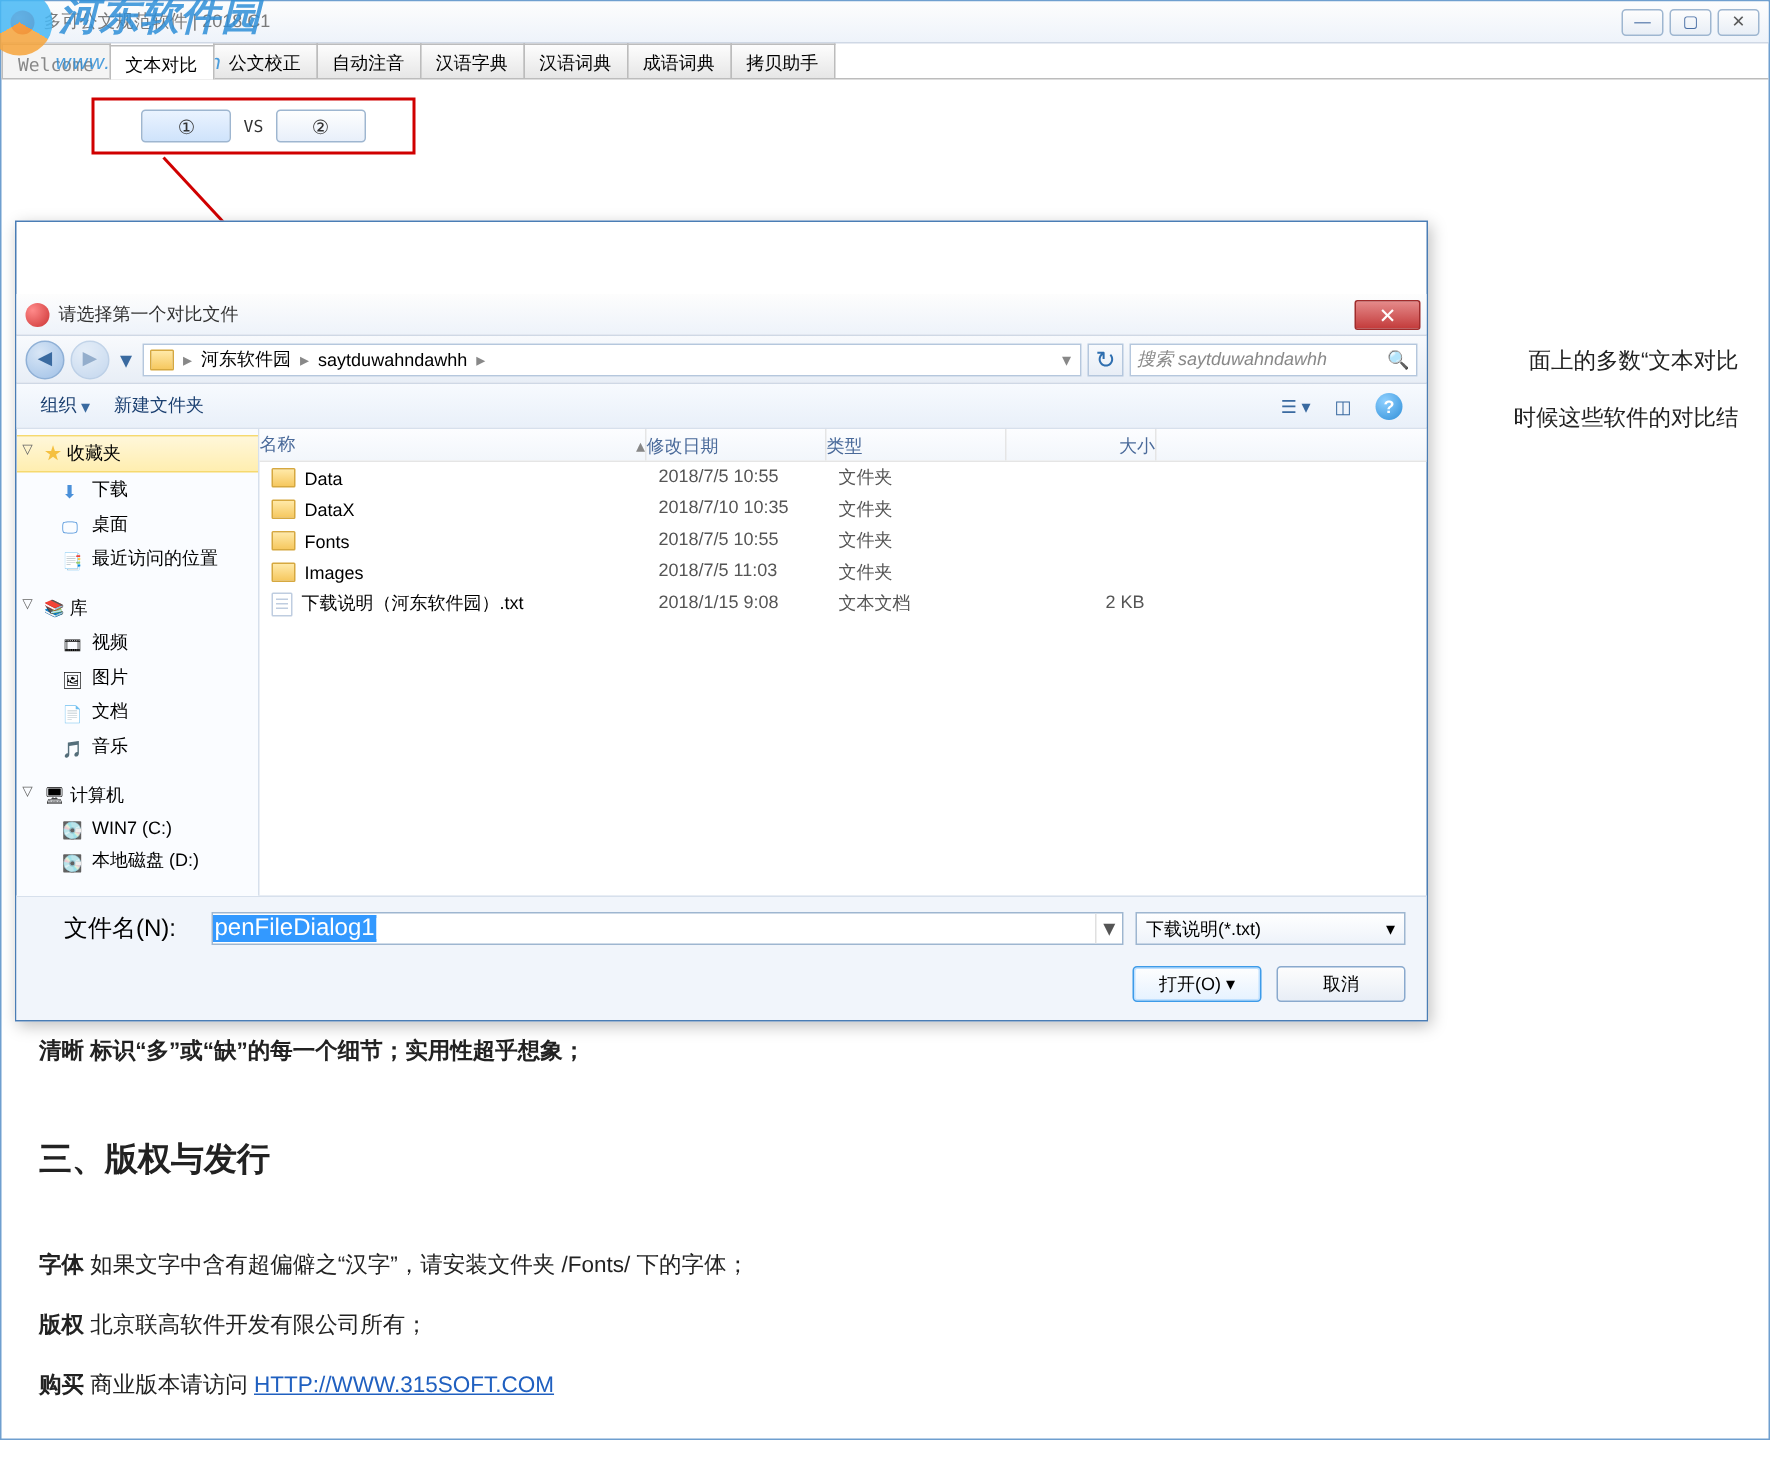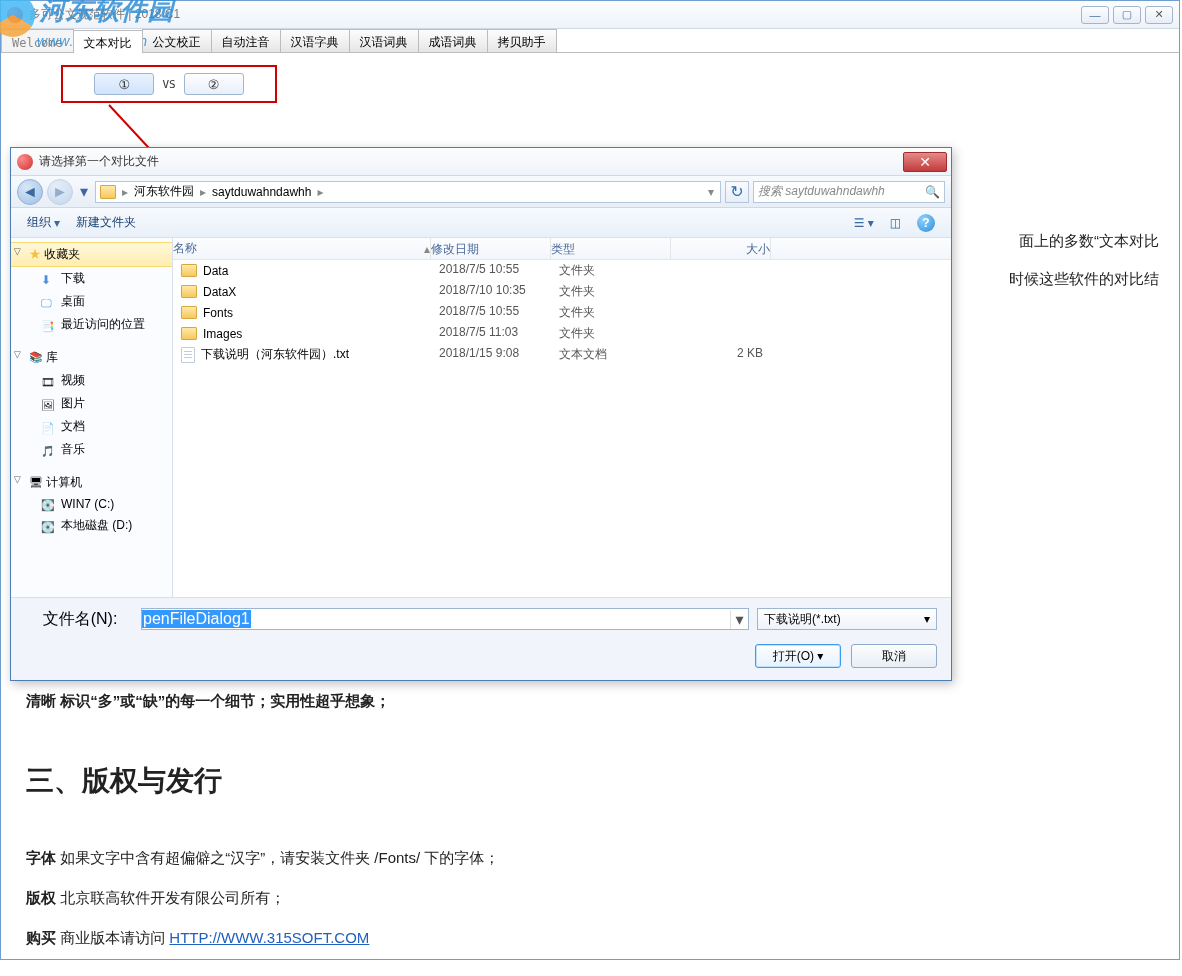--- a/index.html
+++ b/index.html
@@ -28,28 +28,28 @@
 
 .watermark { position: absolute; left: -10px; top: -8px; pointer-events: none; opacity: 0.85; }
 .watermark .logo { width: 44px; height: 44px; border-radius: 50%; background: conic-gradient(#47b8f5 0 120deg,#f7a53b 120deg 240deg,#47b8f5 240deg 360deg); display: inline-block; vertical-align: middle; }
 .watermark .txt1 { font-size: 26px; font-weight: 700; color: #2f8fd8; font-style: italic; letter-spacing: 1px; }
 .watermark .txt2 { font-size: 14px; color: #2f8fd8; font-style: italic; display: block; margin-left: 46px; margin-top: -4px; letter-spacing: 1px; }
 
 .arrow-svg { position: absolute; left: 68px; top: 42px; pointer-events: none; }
 
 .content-text { position: absolute; left: 25px; top: 170px; right: 20px; font-size: 15px; line-height: 2.4; color: #222; }
 .content-text .rt { position: absolute; right: 0; }
-.content-text h2 { font-size: 28px; font-weight: 700; margin: 28px 0 26px 0; }
+.content-text h2 { font-size: 22px; font-weight: 700; margin: 28px 0 26px 0; }
 .content-text p { margin-bottom: 4px; }
 .content-text b { font-weight: 700; }
 .content-text a { color: #2060c0; text-decoration: underline; }
 
 
 .dialog { position: absolute; left: 10px; top: 147px; width: 942px; height: 534px; border: 1px solid #4a7db5; background: #fff; box-shadow: 2px 3px 10px rgba(0,0,0,.25); display: flex; flex-direction: column; }
-.dlg-titlebar { height: 28px; background: linear-gradient(#fdfdfd,#eef3fa); border-bottom: 1px solid #cfd8e5; display: flex; align-items: center; padding: 0 4px 0 6px; font-size: 12px; color: #333; }
+.dlg-titlebar { height: 28px; background: linear-gradient(#fdfdfd,#eef3fa); border-bottom: 1px solid #cfd8e5; display: flex; align-items: center; padding: 0 4px 0 6px; font-size: 12px; color: #333; margin-top: 48px; }
 .dlg-titlebar .app-icon { width: 16px; height: 16px; border-radius: 50%; background: radial-gradient(circle at 30% 30%, #ff8a8a, #cc3333); margin-right: 6px; flex-shrink: 0; }
 .dlg-titlebar .title-text { flex: 1; }
 .dlg-close { width: 44px; height: 20px; background: linear-gradient(#e58a8a,#c33b3b); border: 1px solid #a02c2c; border-radius: 2px; color: #fff; display: flex; align-items: center; justify-content: center; cursor: pointer; font-size: 14px; }
 
 .dlg-nav { height: 32px; background: linear-gradient(#f8fafd,#e8eef6); border-bottom: 1px solid #cfd8e5; display: flex; align-items: center; padding: 0 6px; gap: 4px; }
 .nav-back,.nav-fwd { width: 26px; height: 26px; border-radius: 50%; background: radial-gradient(circle at 35% 30%, #d8e6f6, #9fc0e6); border: 1px solid #8fb0d6; display: flex; align-items: center; justify-content: center; color: #3a6aa0; cursor: pointer; }
 .nav-fwd { opacity: .5; }
 .nav-dd { width: 14px; height: 20px; display: flex; align-items: center; justify-content: center; color: #3a6aa0; }
 .crumbbar { flex: 1; height: 22px; border: 1px solid #b5c7dd; background: #fff; display: flex; align-items: center; padding: 0 2px; font-size: 12px; }
 .crumbbar .seg { padding: 0 4px; cursor: pointer; }

